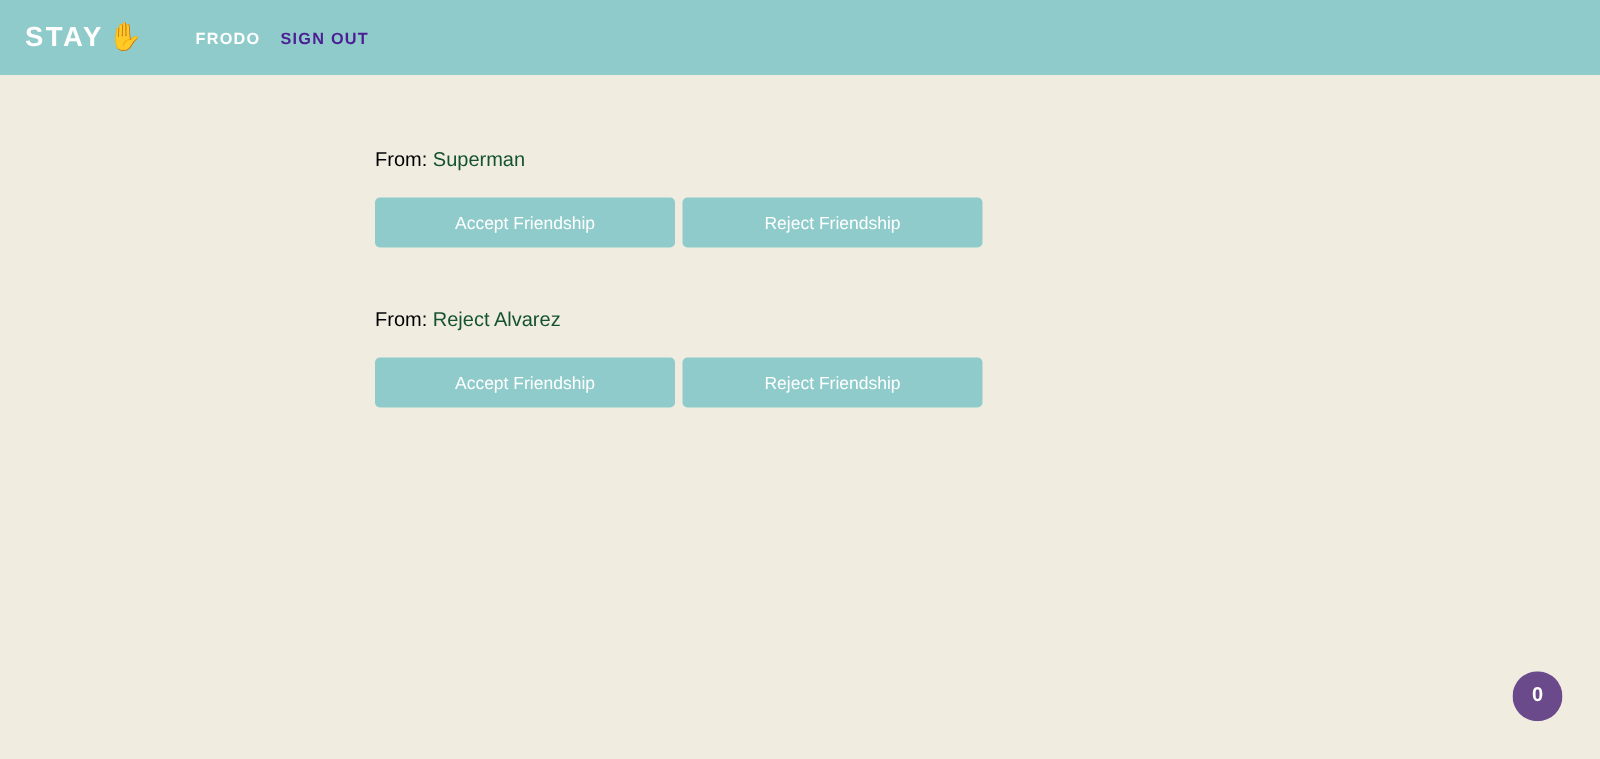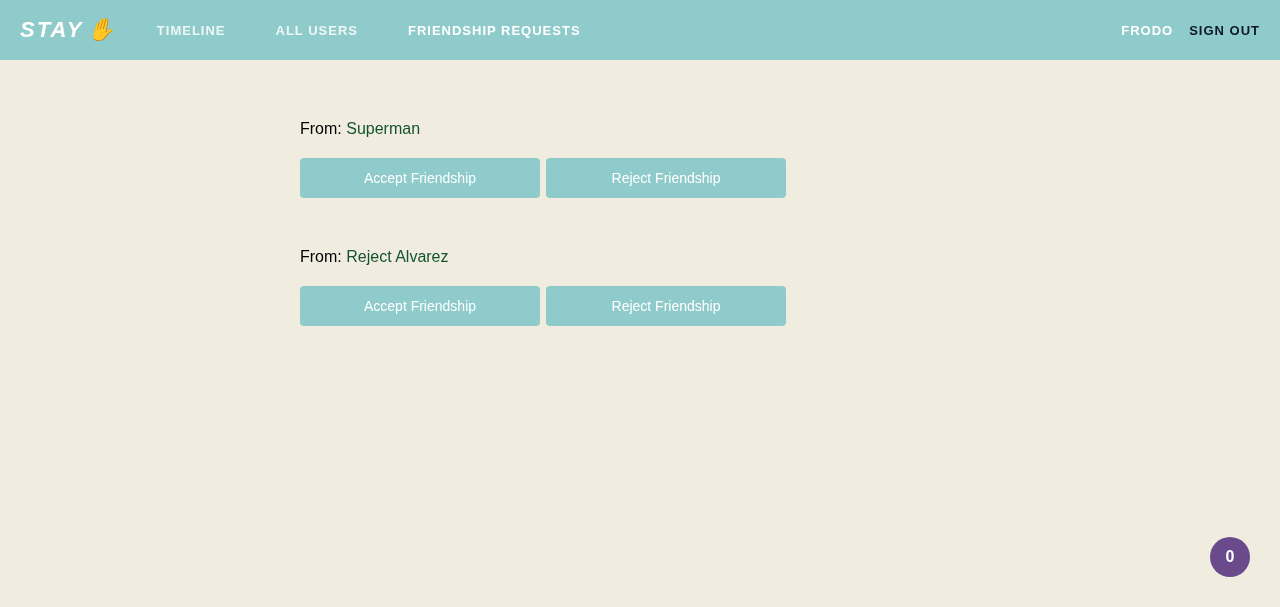--- a/index.html
+++ b/index.html
@@ -27,21 +27,20 @@
     .nav-brand {
       color: #fff;
       font-size: 22px;
       font-weight: bold;
       letter-spacing: 2px;
       text-transform: uppercase;
       margin-right: 40px;
       display: flex;
       align-items: center;
       gap: 4px;
-      font-style: italic;
     }
 
     .nav-links {
       display: flex;
       gap: 50px;
       flex: 1;
     }
 
     .nav-links a {
       color: #fff;
@@ -63,21 +62,21 @@
       align-items: center;
       gap: 16px;
       color: #fff;
       font-size: 13px;
       font-weight: 600;
       letter-spacing: 1px;
       text-transform: uppercase;
     }
 
     .nav-right a {
-      color: #0f172a;
+      color: #4c1d95;
       text-decoration: none;
       font-size: 13px;
       font-weight: 600;
       letter-spacing: 1px;
       text-transform: uppercase;
     }
 
     .main-content {
       padding: 60px 0 0 300px;
     }
@@ -138,25 +137,20 @@
   </style>
 </head>
 <body>
 
 <nav>
   <div class="nav-brand">
     <span>STAY</span>
     <span>✋</span>
   </div>
 
-  <div class="nav-links">
-    <a href="#">TIMELINE</a>
-    <a href="#">ALL USERS</a>
-    <a href="#" class="active">FRIENDSHIP REQUESTS</a>
-  </div>
 
   <div class="nav-right">
     <span>FRODO</span>
     <a href="#">SIGN OUT</a>
   </div>
 </nav>
 
 <div class="main-content">
 
   <div class="request-block">

